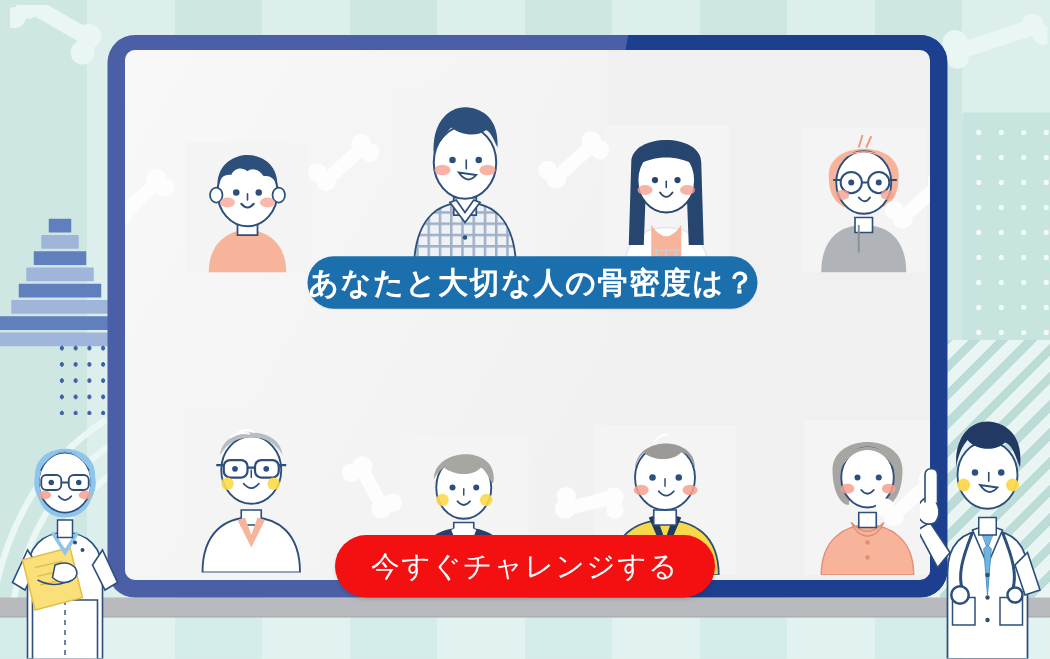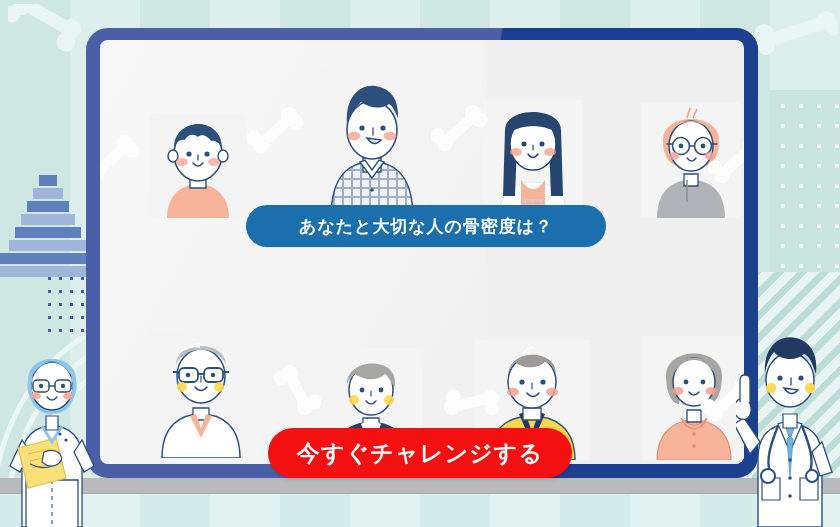--- a/index.html
+++ b/index.html
@@ -78,35 +78,35 @@
   .avatar svg{display:block;}
 
   
   .sbone{position:absolute;}
 
   
   .badge{position:absolute;left:246px;top:205px;width:360px;height:42px;
      background:#1c6fad;border-radius:21px;
      display:flex;align-items:center;justify-content:center;
      box-shadow:0 1px 0 rgba(0,0,0,.06);z-index:40;}
-  .badge span{color:#fff;font-size:17px;font-weight:bold;letter-spacing:.055em;
+  .badge span{color:#fff;font-size:24px;font-weight:bold;letter-spacing:.055em;
      white-space:nowrap;}
 
   .title{position:absolute;left:0;right:0;top:248px;text-align:center;z-index:40;}
   .title span{
      font-size:54px;font-weight:bold;letter-spacing:.055em;
      color:#1d4f9c;
      text-shadow:3px 4px 0 #f5d9cf;
      white-space:nowrap;}
 
   .cta{position:absolute;left:268px;top:428px;width:304px;height:50px;
      background:#f40f10;border-radius:25px;z-index:45;
      display:flex;align-items:center;justify-content:center;
      box-shadow:0 2px 3px rgba(0,0,0,.12);cursor:pointer;}
-  .cta span{color:#fff;font-size:23px;font-weight:bold;letter-spacing:.05em;
+  .cta span{color:#fff;font-size:23px;font-weight:normal;letter-spacing:.05em;
      white-space:nowrap;}
 
   
   .char-left{position:absolute;left:4px;top:330px;width:96px;height:197px;z-index:30;}
   .char-right{position:absolute;left:736px;top:326px;width:104px;height:201px;z-index:30;}
   .char-left svg,.char-right svg{display:block;}
 </style>
 </head>
 <body>
 

